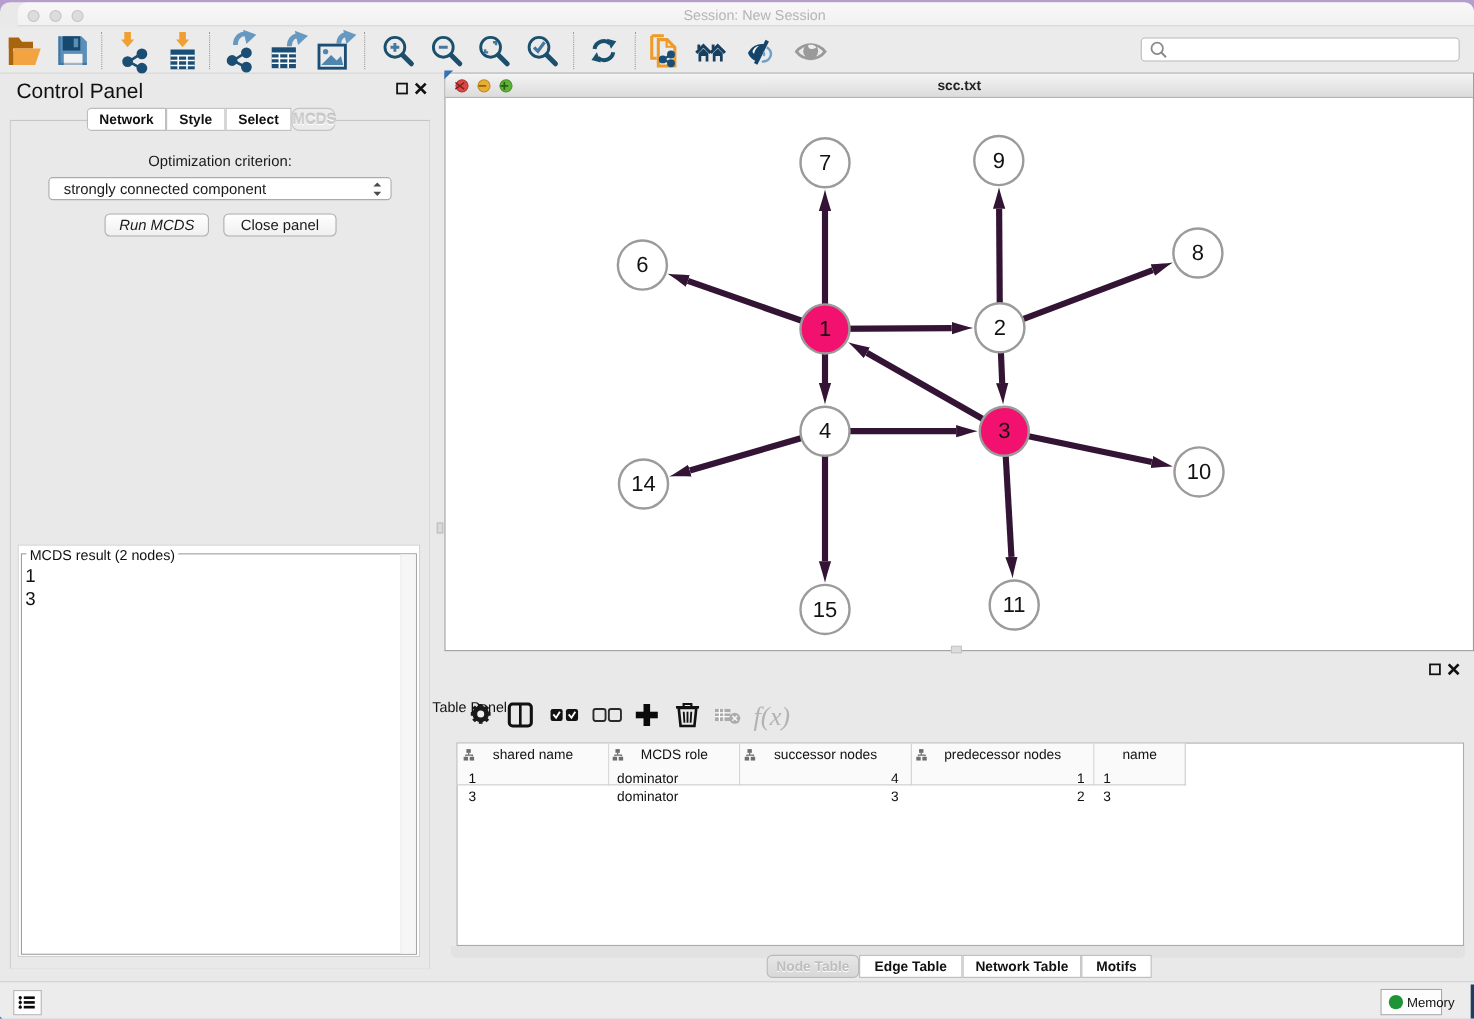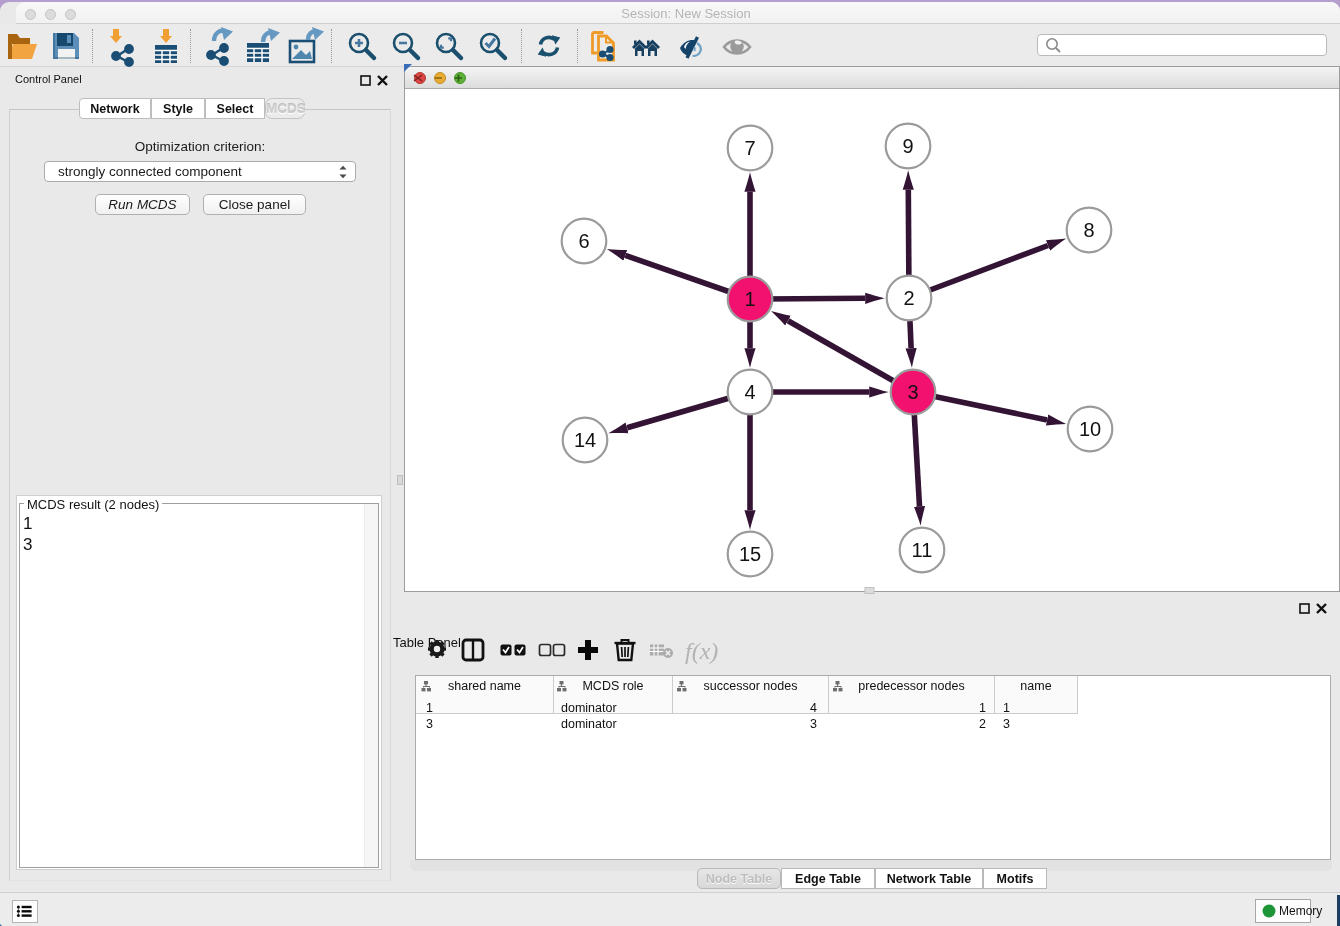--- a/index.html
+++ b/index.html
@@ -15,21 +15,21 @@
   .title-text { position:absolute; top:4px; left:0; width:100%; text-align:center;
     font-size:13px; color:#b6b4b4; }
   
   .toolbar { position:absolute; left:0; top:23px; width:1340px; height:42px;
     background:#ebebeb; border-bottom:1px solid #d6d6d6; }
   .tsep { position:absolute; top:4px; height:34px; width:0;
     border-left:1px dotted #9a9a9a; }
   .searchbox { position:absolute; left:1037px; top:9px; width:290px; height:22px;
     background:#fff; border:1px solid #b9b9b9; border-radius:4px; }
   
-  .cp-title { position:absolute; left:15px; top:71px; font-size:11px; color:#111; }
+  .cp-title { position:absolute; left:15px; top:71px; font-size:19px; color:#111; }
   .tabpanel { position:absolute; left:9px; top:107px; width:382px; height:772px;
     border-top:1px solid #c6c6c6; border-left:1px solid #cfcfcf; border-right:1px solid #d9d9d9; border-bottom:1px solid #e2e2e2; }
   .tab { position:absolute; top:96px; height:21px; background:#fff; border:1px solid #bdbdbd;
     font-size:12.5px; font-weight:bold; color:#111; text-align:center; line-height:20px; }
   .tab.sel { background:#ebebeb; color:#cecece; font-size:13.5px;
     text-shadow:0 1px 0 #ffffff, 0 -1px 0 #bfbfbf; border-radius:7px; border:1px solid #c4c4c4;
     height:21px; top:96px; }
   .optlabel { position:absolute; left:0; top:137px; width:400px; text-align:center; font-size:13.5px; color:#1a1a1a; }
   .dropdown { position:absolute; left:44px; top:159px; width:312px; height:21px;
     background:#fff; border:1px solid #ababab; border-radius:4px; font-size:13.5px; color:#1a1a1a;
@@ -268,20 +268,21 @@
   <div class="fs-legend">MCDS result (2 nodes)</div>
   <div class="fs-line" style="top:512px;">1</div>
   <div class="fs-line" style="top:533px;">3</div>
   <div class="vsplit-handle"></div>
 
   <div class="netwin">
     <div class="net-titlebar">
       <div class="tfl" style="left:9px; background:#df4744; border:1px solid #b03835;"></div>
       <div class="tfl" style="left:29px; background:#e9ad33; border:1px solid #c08b23;"></div>
       <div class="tfl" style="left:49px; background:#5eb239; border:1px solid #459326;"></div>
+      <div class="net-title">scc.txt</div>
     </div>
     <svg id="graph" width="934" height="502" viewBox="405 88 934 502" style="position:absolute; left:0; top:23px;">
       <defs>
         <marker id="arr" markerWidth="22" markerHeight="14" refX="0" refY="6" orient="auto" markerUnits="userSpaceOnUse">
           <path d="M0,0.4 C7,2.6 13,4.5 19.5,6 C13,7.5 7,9.4 0,11.6 Z" fill="#341434"></path>
         </marker>
       </defs>
       <g stroke="#341434" stroke-width="5.6">
         <line x1="750.0" y1="297.0" x2="750.0" y2="189.8" marker-end="url(#arr)"></line>
         <line x1="750.0" y1="297.0" x2="625.3" y2="253.4" marker-end="url(#arr)"></line>

